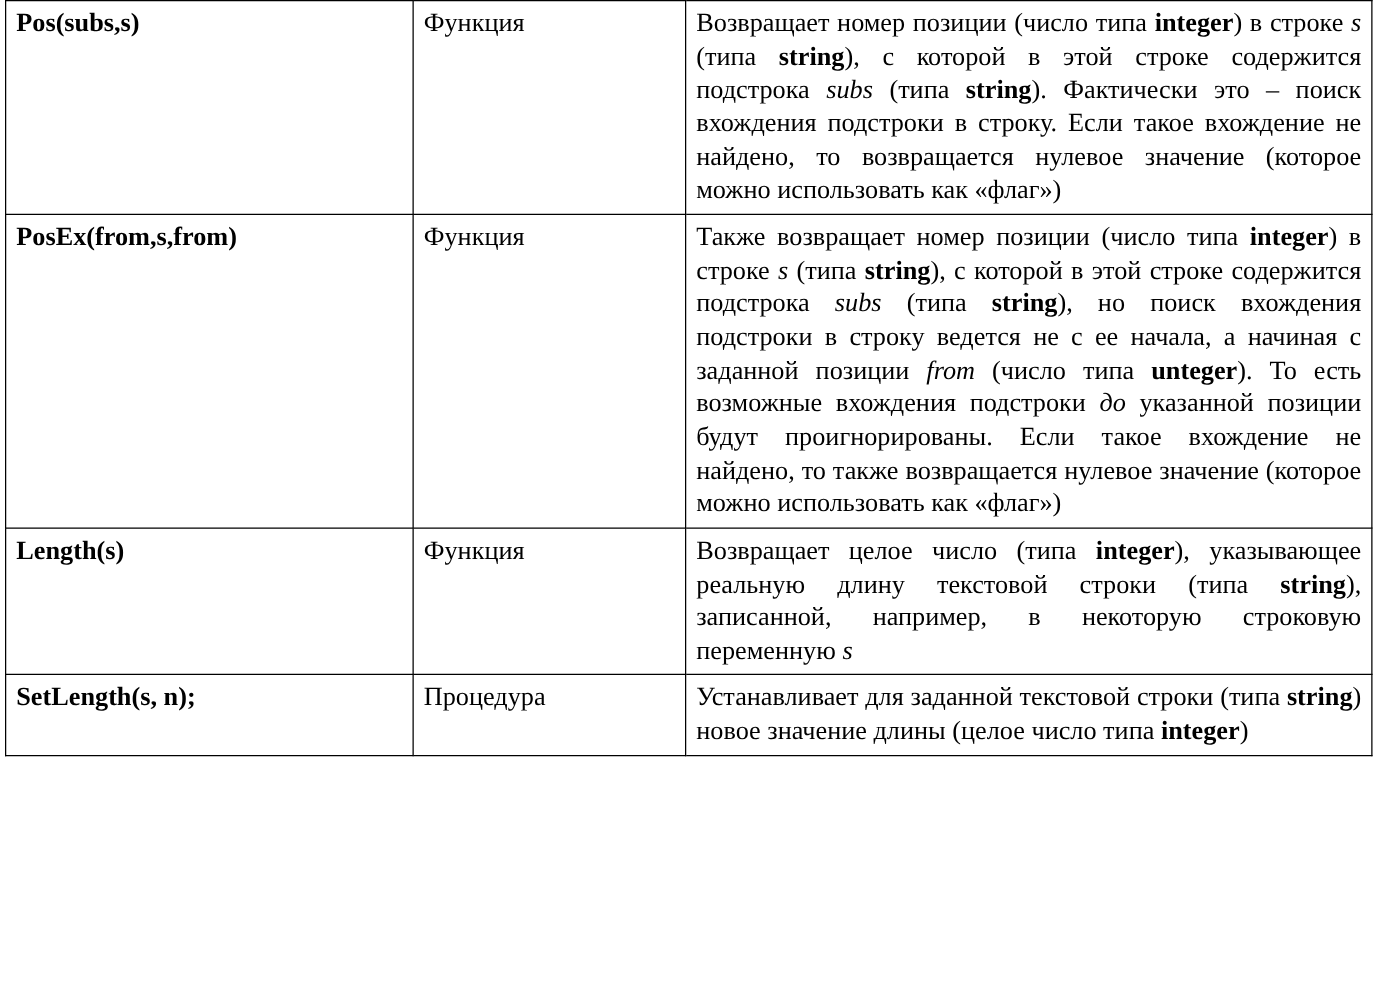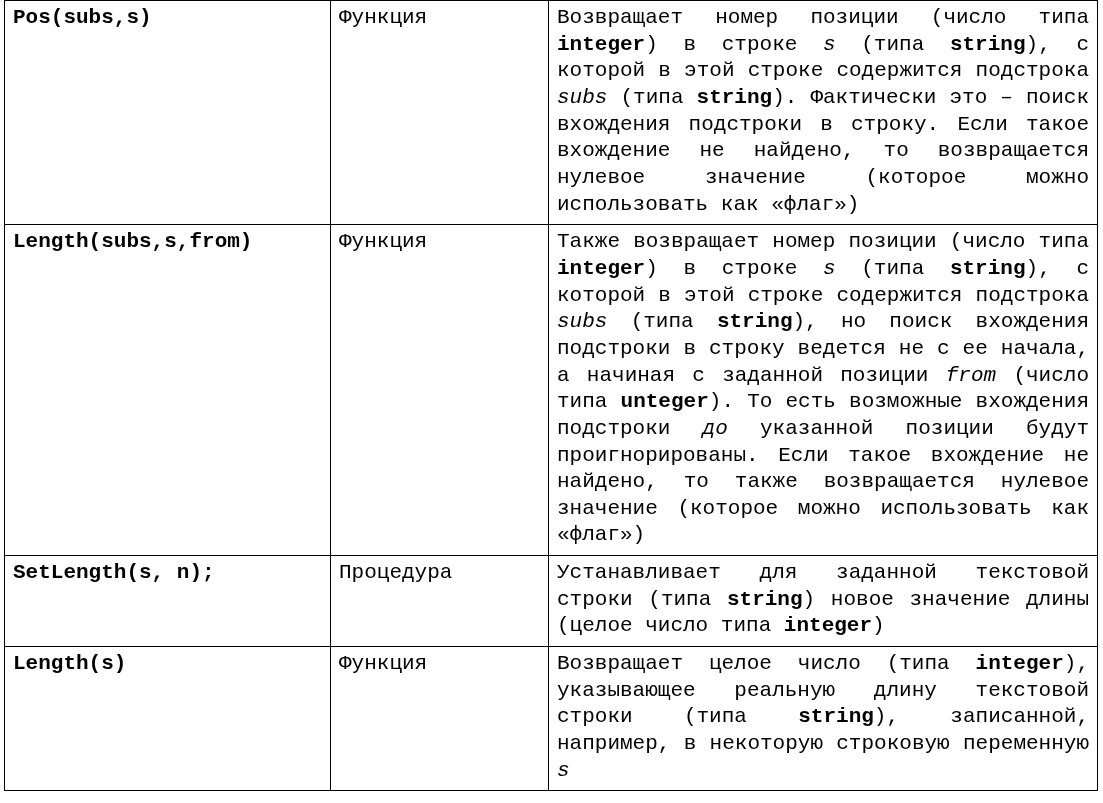--- a/index.html
+++ b/index.html
@@ -12,21 +12,20 @@
     height: 803px;
     font-family: "Liberation Serif", "DejaVu Serif", serif;
     color: #000000;
     overflow: hidden;
   }
   .doc-table {
     border-collapse: collapse;
     width: 1093px;
     margin-left: 4px;
     table-layout: fixed;
-    font-family: Liberation Mono, monospace;
   }
   .doc-table td {
     border: 1px solid #000000;
     vertical-align: top;
     padding: 4px 8px 6px 8px;
     font-size: 21px;
     line-height: 1.27;
   }
   .col-name { width: 326px; }
   .col-kind { width: 218px; }
@@ -64,34 +63,34 @@
   </colgroup>
   <tbody>
     <tr>
       <td class="cell-name">Pos(subs,s)</td>
       <td class="cell-kind">Функция</td>
       <td class="cell-desc">
           <p><span>Возвращает номер позиции (число типа </span><b>integer</b><span>) в строке </span><i>s</i><span> (типа </span><b>string</b><span>), с которой в этой строке содержится подстрока </span><i>subs</i><span> (типа </span><b>string</b><span>). Фактически это – поиск вхождения подстроки в строку. Если такое вхождение не найдено, то возвращается нулевое значение (которое можно использовать как «флаг»)</span></p>
         </td>
     </tr>
     <tr>
-      <td class="cell-name">Length(subs,s,from)</td>
+      <td class="cell-name">PosEx(from,s,from)</td>
       <td class="cell-kind">Функция</td>
       <td class="cell-desc">
           <p><span>Также возвращает номер позиции (число типа </span><b>integer</b><span>) в строке </span><i>s</i><span> (типа </span><b>string</b><span>), с которой в этой строке содержится подстрока </span><i>subs</i><span> (типа </span><b>string</b><span>), но поиск вхождения подстроки в строку ведется не с ее начала, а начиная с заданной позиции </span><i>from</i><span> (число типа </span><b>unteger</b><span>). То есть возможные вхождения подстроки </span><i>до</i><span> указанной позиции будут проигнорированы. Если такое вхождение не найдено, то также возвращается нулевое значение (которое можно использовать как «флаг»)</span></p>
+        </td>
+    </tr>
+    <tr>
+      <td class="cell-name">Length(s)</td>
+      <td class="cell-kind">Функция</td>
+      <td class="cell-desc">
+          <p><span>Возвращает целое число (типа </span><b>integer</b><span>), указывающее реальную длину текстовой строки (типа </span><b>string</b><span>), записанной, например, в некоторую строковую переменную </span><i>s</i></p>
         </td>
     </tr>
     <tr>
       <td class="cell-name">SetLength(s, n);</td>
       <td class="cell-kind">Процедура</td>
       <td class="cell-desc">
           <p><span>Устанавливает для заданной текстовой строки (типа </span><b>string</b><span>) новое значение длины (целое число типа </span><b>integer</b><span>)</span></p>
         </td>
     </tr>
-    <tr>
-      <td class="cell-name">Length(s)</td>
-      <td class="cell-kind">Функция</td>
-      <td class="cell-desc">
-          <p><span>Возвращает целое число (типа </span><b>integer</b><span>), указывающее реальную длину текстовой строки (типа </span><b>string</b><span>), записанной, например, в некоторую строковую переменную </span><i>s</i></p>
-        </td>
-    </tr>
   </tbody>
 </table>
 
 </body></html>

